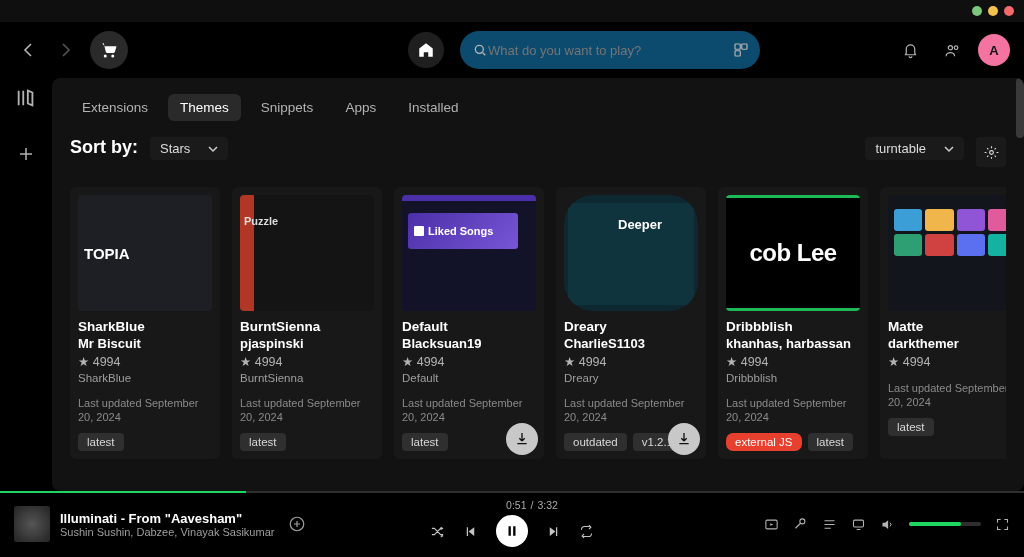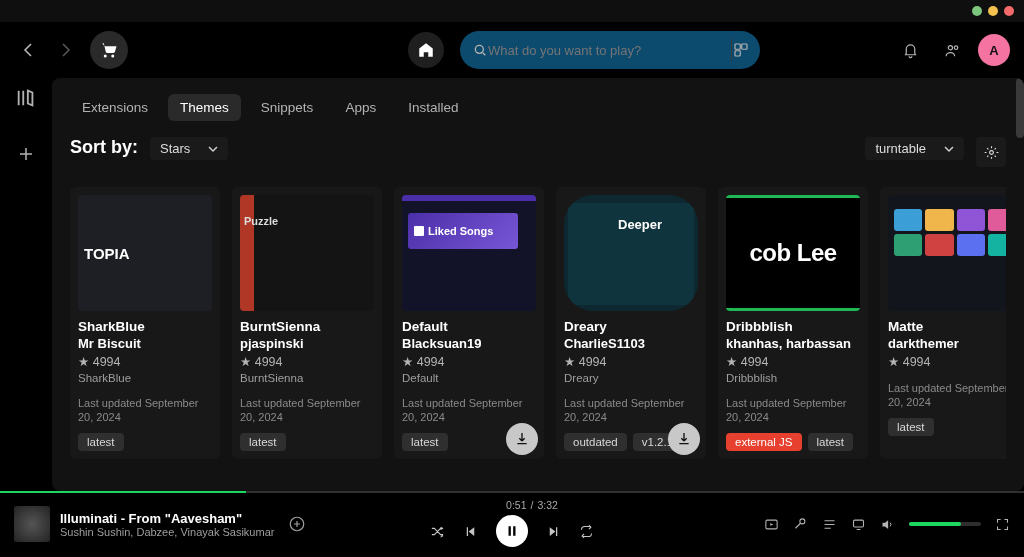--- a/index.html
+++ b/index.html
@@ -74,21 +74,21 @@
 .cards { display: flex; gap: 12px; margin-top: 20px; overflow: hidden; }
 .card { width: 150px; flex: 0 0 150px; background: #181818; border-radius: 6px; padding: 8px; display: flex; flex-direction: column; position: relative; }
 .thumb { width: 100%; height: 116px; border-radius: 4px; background: #2b2b2b; display: flex; align-items: center; justify-content: center; font-weight: 800; color: #fff; font-size: 14px; overflow: hidden; position: relative; }
 .title { font-weight: 700; font-size: 13.5px; margin-top: 8px; }
 .author { font-weight: 700; font-size: 13px; margin-top: 2px; }
 .stars { color: #b3b3b3; font-size: 12.5px; margin-top: 3px; }
 .sub { color: #9e9e9e; font-size: 11.5px; margin-top: 3px; }
 .updated { color: #8a8a8a; font-size: 11px; margin-top: 12px; line-height: 1.3; }
 .tagrow { display: flex; gap: 6px; margin-top: 8px; flex-wrap: wrap; }
 .tag { background: #2f2f2f; color: #d8d8d8; font-size: 11.5px; padding: 3px 9px; border-radius: 4px; }
-.tag.red { background: #e8402f; color: #fff; }
+.tag.red { background: #e8402f; color: #fff; border-radius: 7px; }
 .dlbtn { position: absolute; right: 6px; bottom: 4px; width: 32px; height: 32px; border-radius: 50%; background: #c8c8c8; display: flex; align-items: center; justify-content: center; }
 
 
 .th1 { background: #1d1f24; justify-content: flex-start; align-items: center; padding: 10px 6px; font-size: 15px; }
 .th2 { background: linear-gradient(#141414,#141414); }
 .th2 .strip { position: absolute; left: 0; top: 0; bottom: 0; width: 14px; background: #b03626; }
 .th3 { background: #121229; }
 .th3 .hdr { position: absolute; top: 0; left: 0; right: 0; height: 6px; background: #4b2fa8; }
 .th3 .liked { position: absolute; top: 18px; left: 6px; height: 36px; width: 110px; background: linear-gradient(135deg,#4b2fa8,#7856d6); border-radius: 3px; display:flex; align-items:center; padding-left:6px; gap:4px; }
 .th3 .liked .h { width: 10px; height: 10px; background:#fff; border-radius:1px; }

